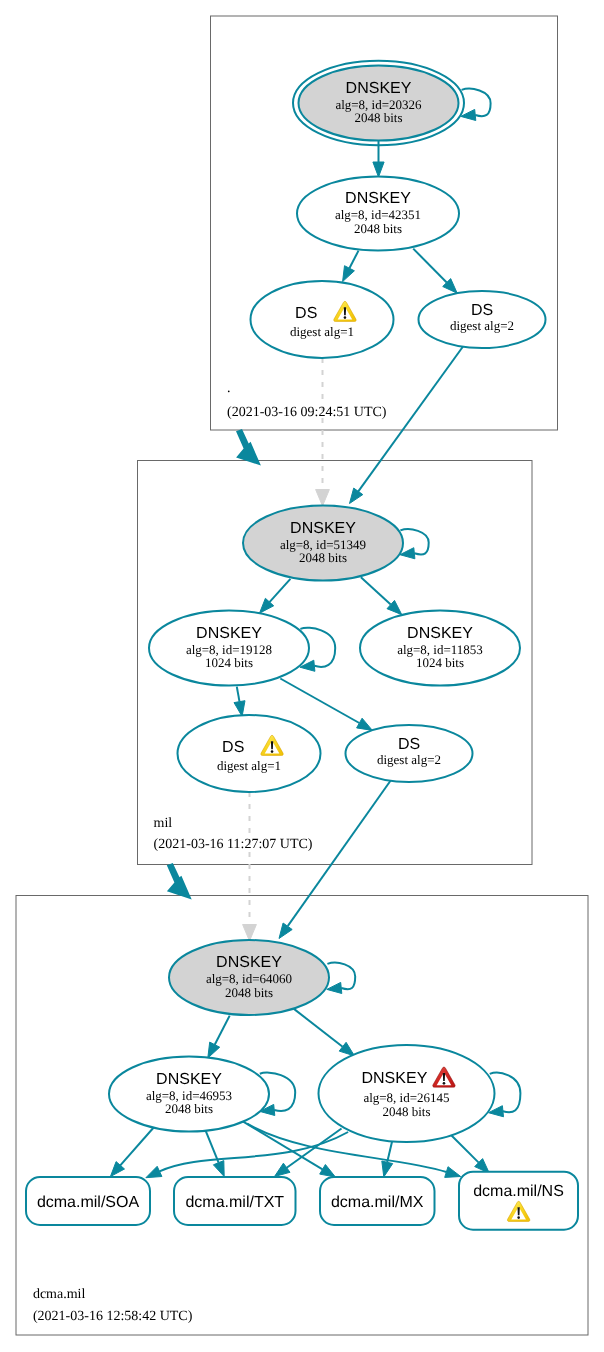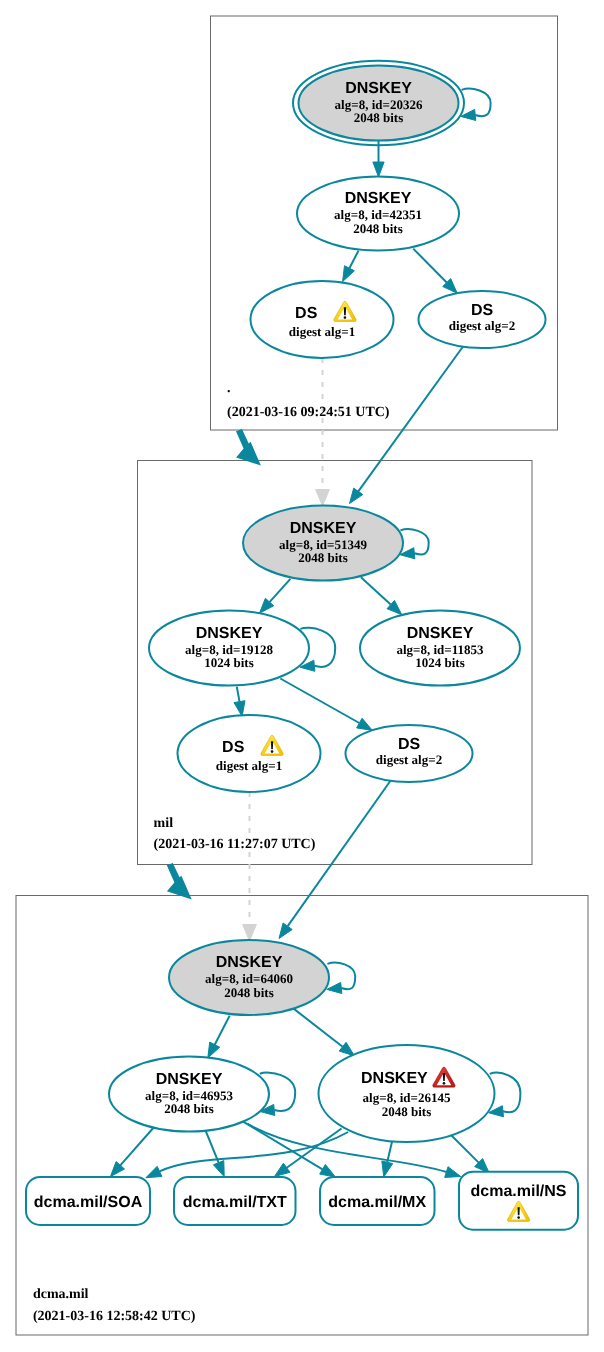--- a/index.html
+++ b/index.html
@@ -1,17 +1,17 @@
 <!DOCTYPE html>
 <html><head>
 <meta charset="utf-8">
 <title>DNSSEC Authentication Chain</title>
 <style>
   html,body{margin:0;padding:0;background:#ffffff;width:604px;height:1352px;overflow:hidden;}
-  #root{position:relative;width:592px;height:1352px;transform:translateZ(0);backface-visibility:hidden;font-weight:bold;}
+  #root{position:relative;width:592px;height:1352px;transform:translateZ(0);backface-visibility:hidden;}
   svg{display:block;}
   .clusterbox{fill:none;stroke:#696969;stroke-width:1;}
   .node-ell{stroke:#0a879d;stroke-width:2;}
   .node-rect{fill:#ffffff;stroke:#0a879d;stroke-width:2;}
   .edge{fill:none;stroke:#0a879d;stroke-width:2;}
   .edge-head{fill:#0a879d;stroke:#0a879d;stroke-width:1;}
   .edge-dash{fill:none;stroke:#d3d3d3;stroke-width:2;stroke-dasharray:5,7;}
   .edge-dash-head{fill:#d3d3d3;stroke:#d3d3d3;stroke-width:1;}
   .bigarrow{fill:#0a879d;stroke:none;}
   text{ -webkit-font-smoothing:antialiased; text-rendering:geometricPrecision; }

